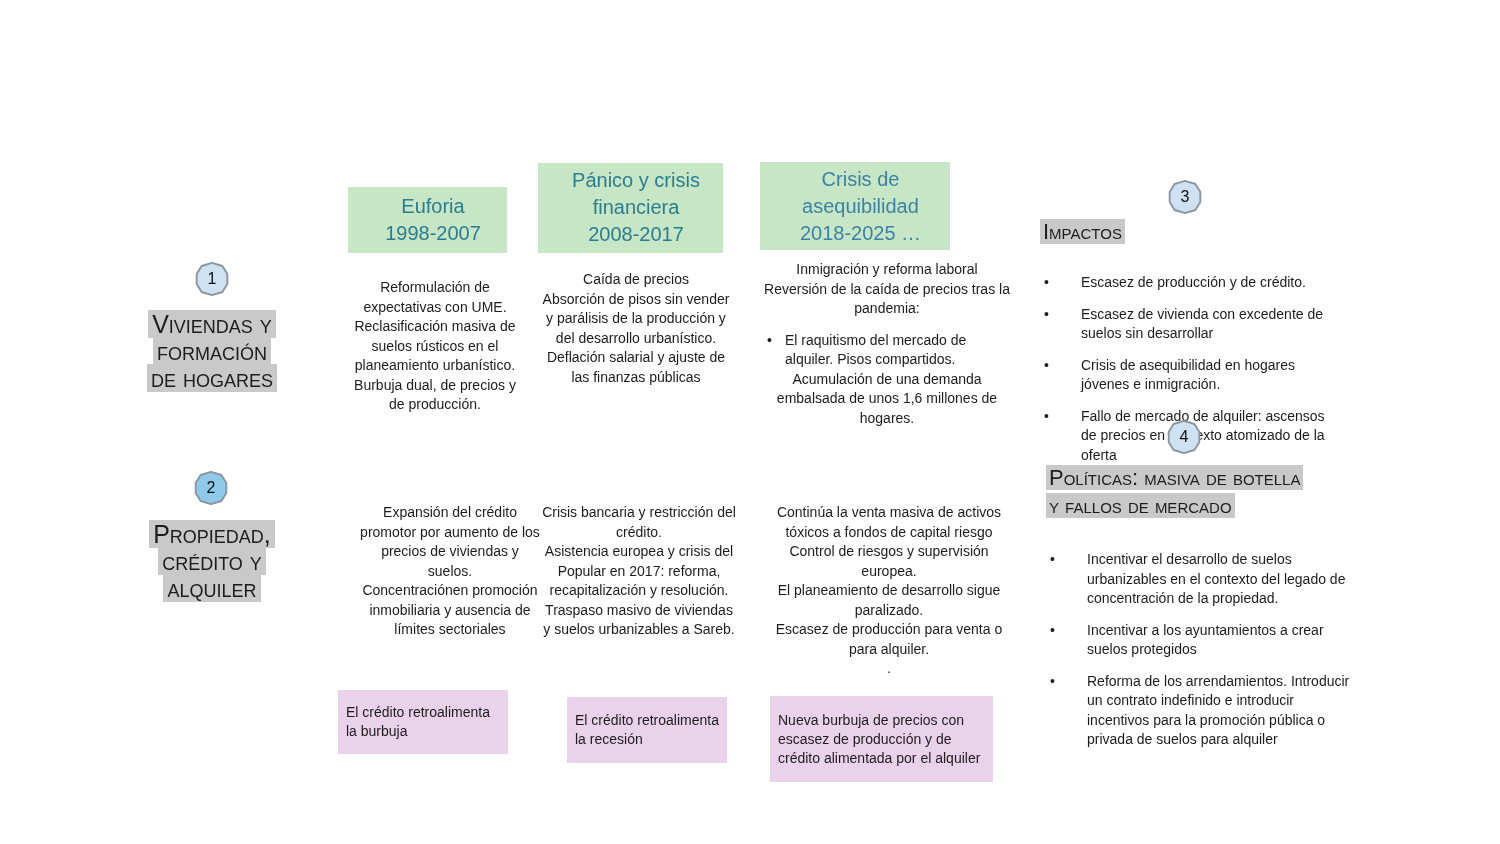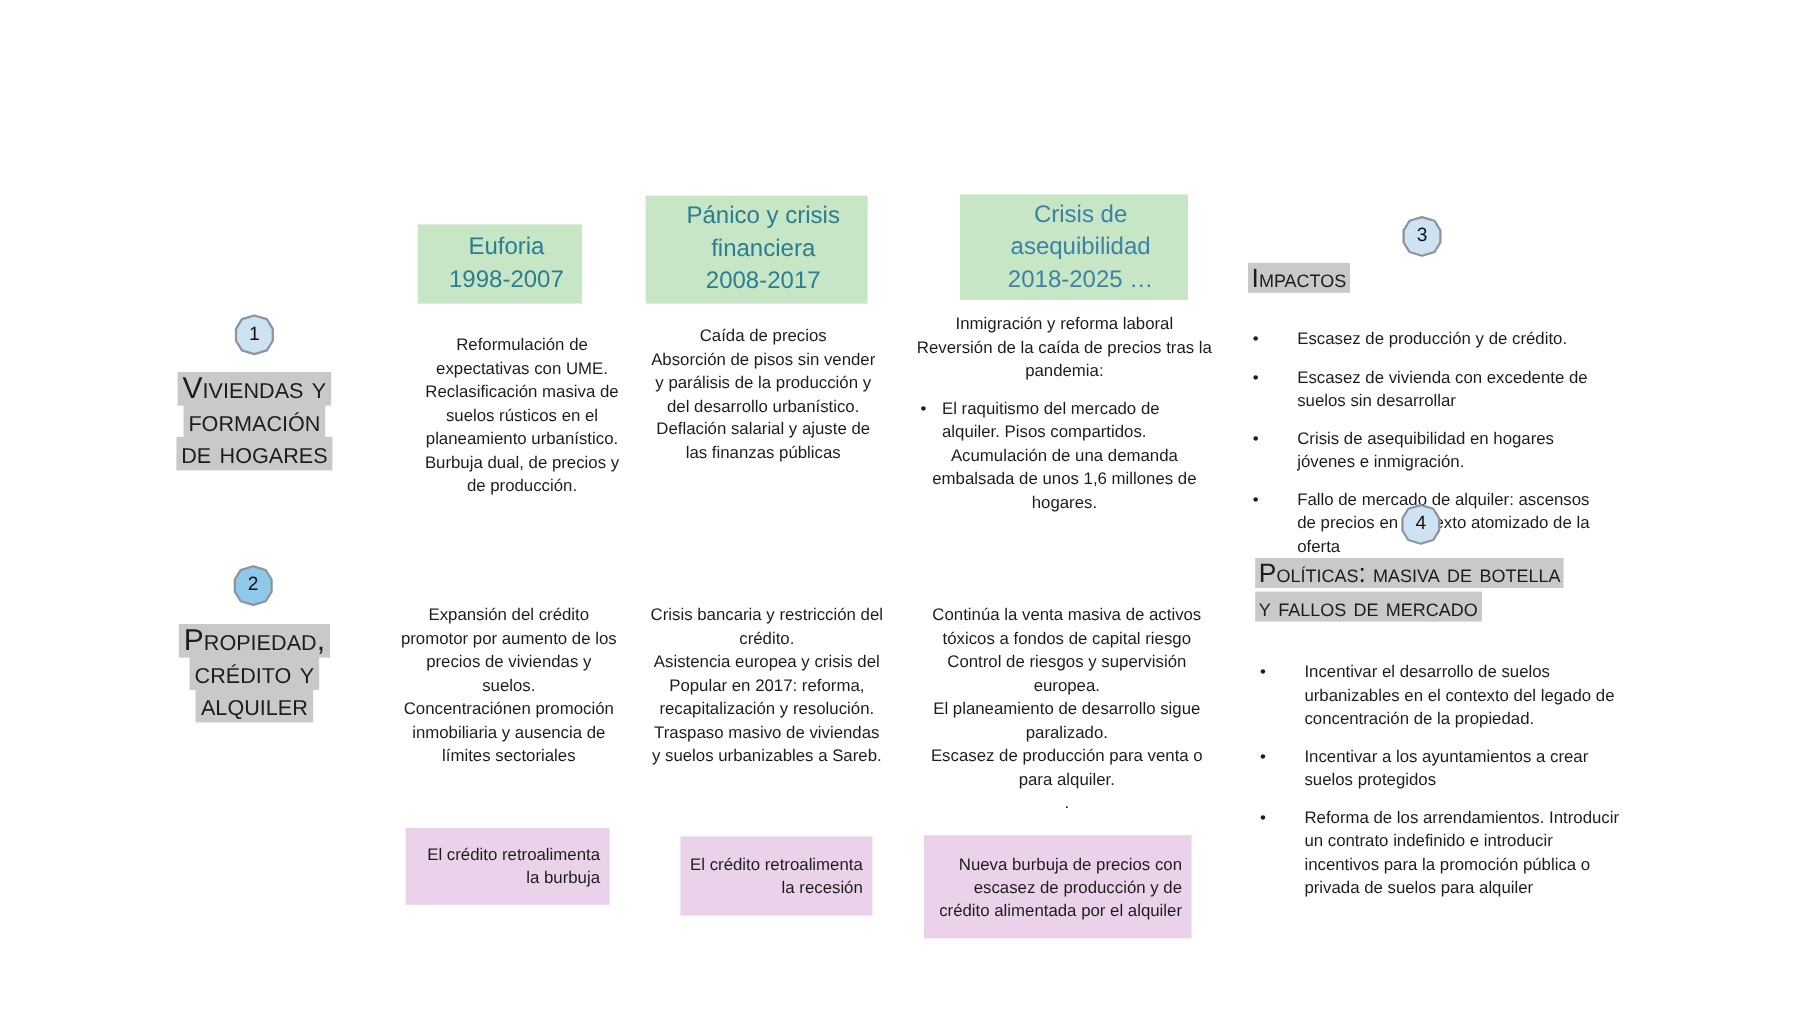--- a/index.html
+++ b/index.html
@@ -15,21 +15,21 @@
   .era-box{background:var(--era_box_green);}
   .era-title{font-size:20px;line-height:27px;padding:4px 0 0 11px;}
   .teal{color:var(--era_title_teal);}
   .teal-alt{color:var(--era_title_teal_alt);}
 
   
   .body-text{font-size:14px;line-height:19.5px;color:var(--body_text);}
 
   
   .callout{background:var(--callout_pink);display:flex;align-items:center;justify-content:center;}
-  .callout-text{font-size:14px;line-height:19px;text-align:right;padding:2px 8px;}
+  .callout-text{font-size:14px;line-height:19px;text-align:left;padding:2px 8px;}
 
   
   .badge{width:36px;height:36px;}
   .badge svg{position:absolute;left:0;top:0;width:36px;height:36px;}
   .badge polygon{fill:var(--badge_fill_light);stroke:var(--badge_border);stroke-width:2;stroke-linejoin:round;}
   .badge.badge-medium polygon{fill:var(--badge_fill_medium);}
   .badge-num{
     position:absolute;left:0;top:0;width:36px;height:36px;display:flex;
     align-items:center;justify-content:center;font-size:16px;color:#111;
   }
@@ -69,49 +69,49 @@
       <polygon points="19,2 29.99,5.25 35.17,13.75 35.17,24.25 29.99,32.75 19,36 8.01,32.75 2.83,24.25 2.83,13.75 8.01,5.25"></polygon>
     </svg>
     <span class="badge-num">2</span>
   </div>
   <div class="abs side-label" style="left:122px;top:521px;width:180px;">
     <div><span class="hl">Propiedad,</span></div>
     <div><span class="hl">crédito y</span></div>
     <div><span class="hl">alquiler</span></div>
   </div>
 
-  <div class="abs era-box" style="left:348px;top:187px;width:137px;height:66px;">
+  <div class="abs era-box" style="left:348px;top:187px;width:159px;height:66px;">
     <div class="era-title teal pre" style="padding-top:6px;">Euforia
 1998-2007</div>
   </div>
   <div class="abs body-text pre" style="left:349px;top:278px;width:172px;">Reformulación de expectativas con UME.
 Reclasificación masiva de suelos rústicos en el planeamiento urbanístico.
 Burbuja dual, de precios y de producción.</div>
-  <div class="abs body-text pre" style="left:334px;top:503px;width:180px;">Expansión del crédito promotor por aumento de los precios de viviendas y suelos.
+  <div class="abs body-text pre" style="left:360px;top:503px;width:180px;">Expansión del crédito promotor por aumento de los precios de viviendas y suelos.
 Concentraciónen promoción inmobiliaria y ausencia de límites sectoriales</div>
   <div class="abs callout" style="left:338px;top:690px;width:170px;height:64px;">
     <div class="callout-text">El crédito retroalimenta la burbuja</div>
   </div>
 
   <div class="abs era-box" style="left:538px;top:163px;width:185px;height:90px;">
     <div class="era-title teal pre">Pánico y crisis
 financiera
 2008-2017</div>
   </div>
   <div class="abs body-text pre" style="left:540px;top:270px;width:192px;">Caída de precios
 Absorción de pisos sin vender y parálisis de la producción y del desarrollo urbanístico.
 Deflación salarial y ajuste de las finanzas públicas</div>
   <div class="abs body-text pre" style="left:540px;top:503px;width:198px;">Crisis bancaria y restricción del crédito.
 Asistencia europea y crisis del Popular en 2017: reforma, recapitalización y resolución.
 Traspaso masivo de viviendas y suelos urbanizables a Sareb.</div>
   <div class="abs callout" style="left:567px;top:697px;width:160px;height:66px;">
     <div class="callout-text">El crédito retroalimenta la recesión</div>
   </div>
 
-  <div class="abs era-box" style="left:760px;top:162px;width:190px;height:88px;margin-left:40px;">
+  <div class="abs era-box" style="left:760px;top:162px;width:190px;height:88px;">
     <div class="era-title teal-alt pre">Crisis de
 asequibilidad
 2018-2025 …</div>
   </div>
   <div class="abs body-text" style="left:761px;top:260px;width:252px;">
     <div class="pre">Inmigración y reforma laboral
 Reversión de la caída de precios tras la pandemia:</div>
     <div class="bitem sm">
       <span class="pre">El raquitismo del mercado de alquiler. Pisos compartidos.</span>
     </div>

